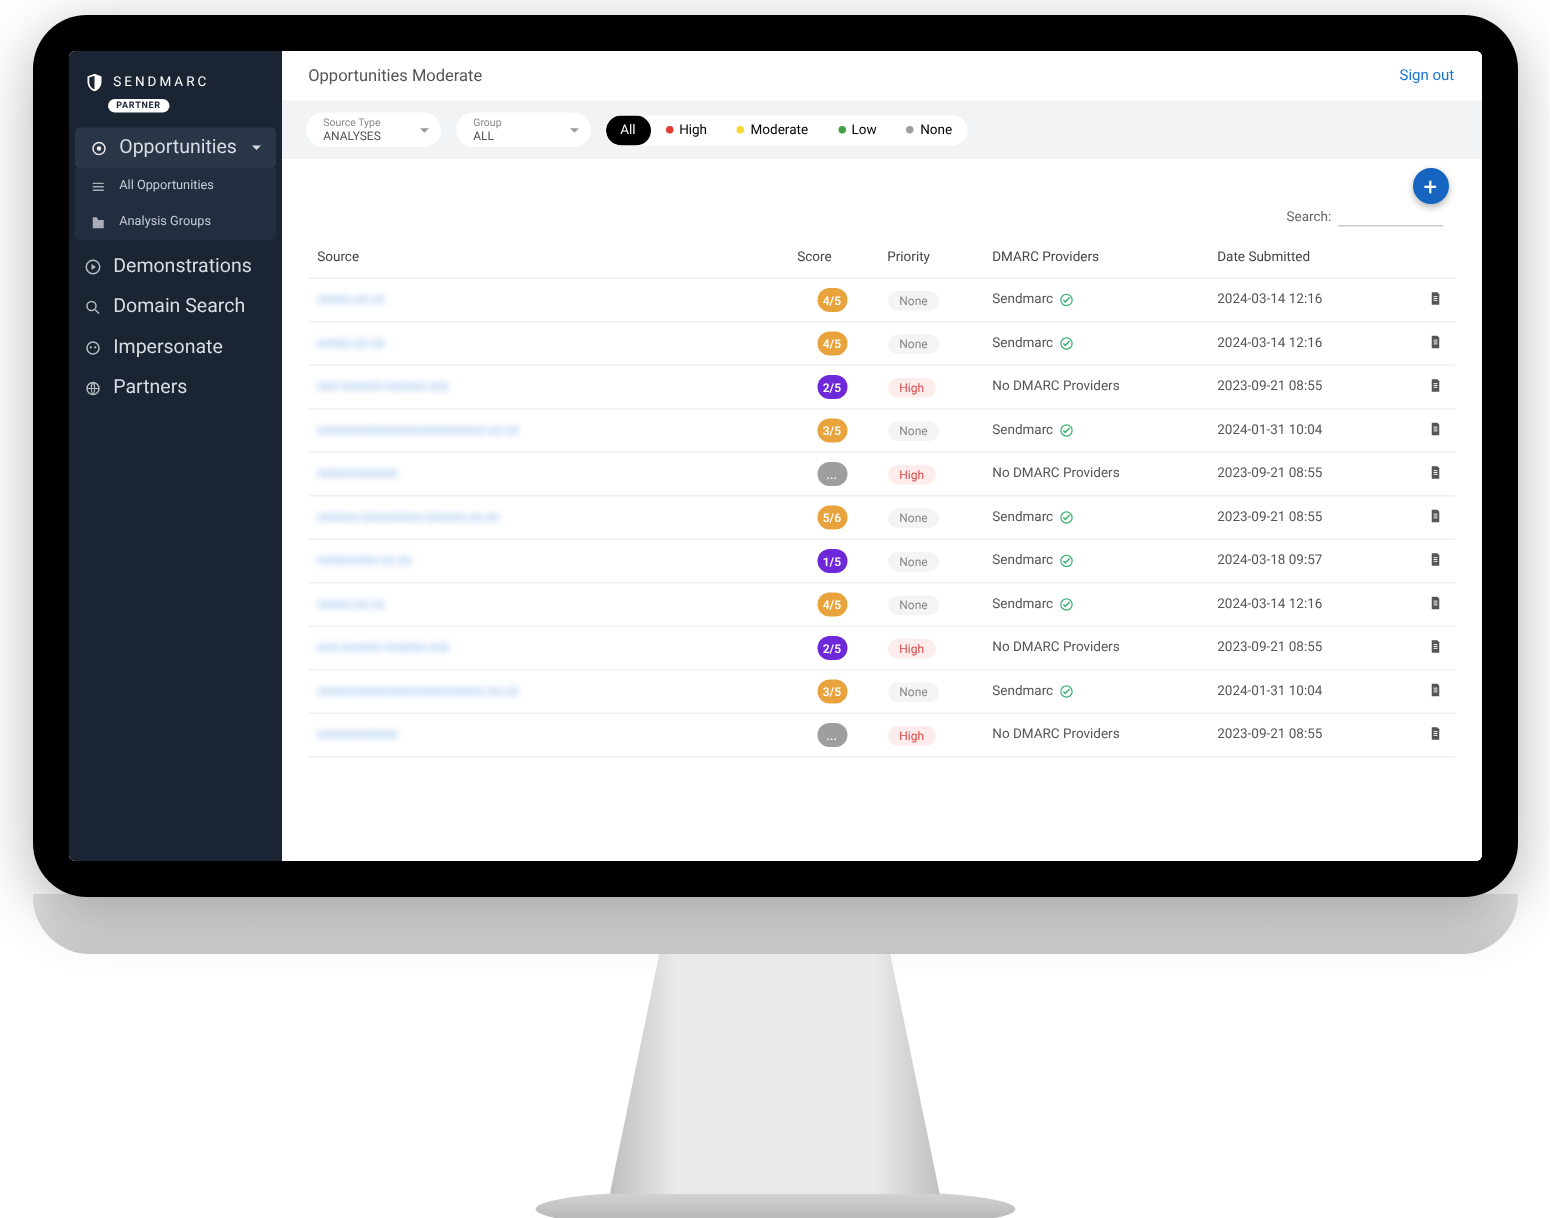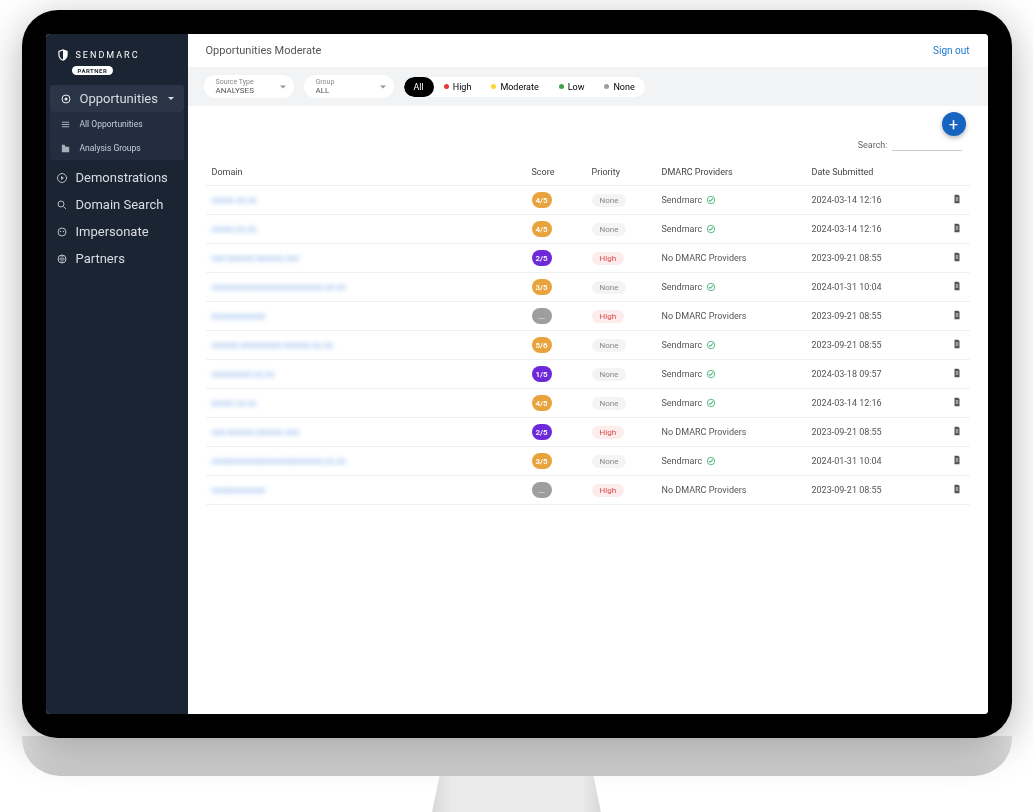--- a/index.html
+++ b/index.html
@@ -14,21 +14,21 @@
     width: 990px;
     background: #000;
     border-radius: 36px;
     padding: 24px;
     box-shadow: 0 10px 40px rgba(0,0,0,0.3);
     position: relative;
   }
   .screen {
     background: #fff;
     border-radius: 4px;
-    height: 680px;
+    height: 540px;
     overflow: hidden;
     display: flex;
   }
   .monitor-base {
     width: 990px; height: 40px;
     background: linear-gradient(#e6e6e6,#c9c9c9);
     border-radius: 0 0 38px 38px;
     margin-top: -2px;
   }
   .monitor-stand {
@@ -185,21 +185,21 @@
   }
   .domain-blur {
     filter: blur(2.5px);
     color: #7aa8e8;
     font-size: 9px;
   }
   .score-pill {
     display:inline-flex; align-items:center; justify-content:center;
     min-width: 20px; height: 16px; padding: 2px 4px;
     border-radius: 8px;
-    color: #fff; font-size: 8px; font-weight:600;
+    color: #fff; font-size: 8px; font-weight:600;margin-left:13px;
   }
   .score-orange { background: #e8a33d; }
   .score-red   { background: #6d28d9; }
   .score-gray  { background: #9e9e9e; }
   .priority-pill {
     display:inline-flex; align-items:center; justify-content:center;
     padding: 2px 8px;
     border-radius: 10px;
     font-size: 8px;
   }
@@ -339,21 +339,21 @@
               <span>+</span>
             </div>
         <div class="search-row">
           <span>Search:</span>
           <input type="text" style="">
         </div>
 
         <table>
           <thead>
             <tr>
-              <th>Domain</th>
+              <th>Source</th>
               <th style="width:60px">Score</th>
               <th style="width:70px">Priority</th>
               <th style="width:150px">DMARC Providers</th>
               <th style="width:140px">Date Submitted</th>
               <th style="width:24px"></th>
             </tr>
           </thead>
           <tbody id="table-body">
                 <tr>
                   <td><span class="domain-blur">xxxxx.xx.xx</span></td>

